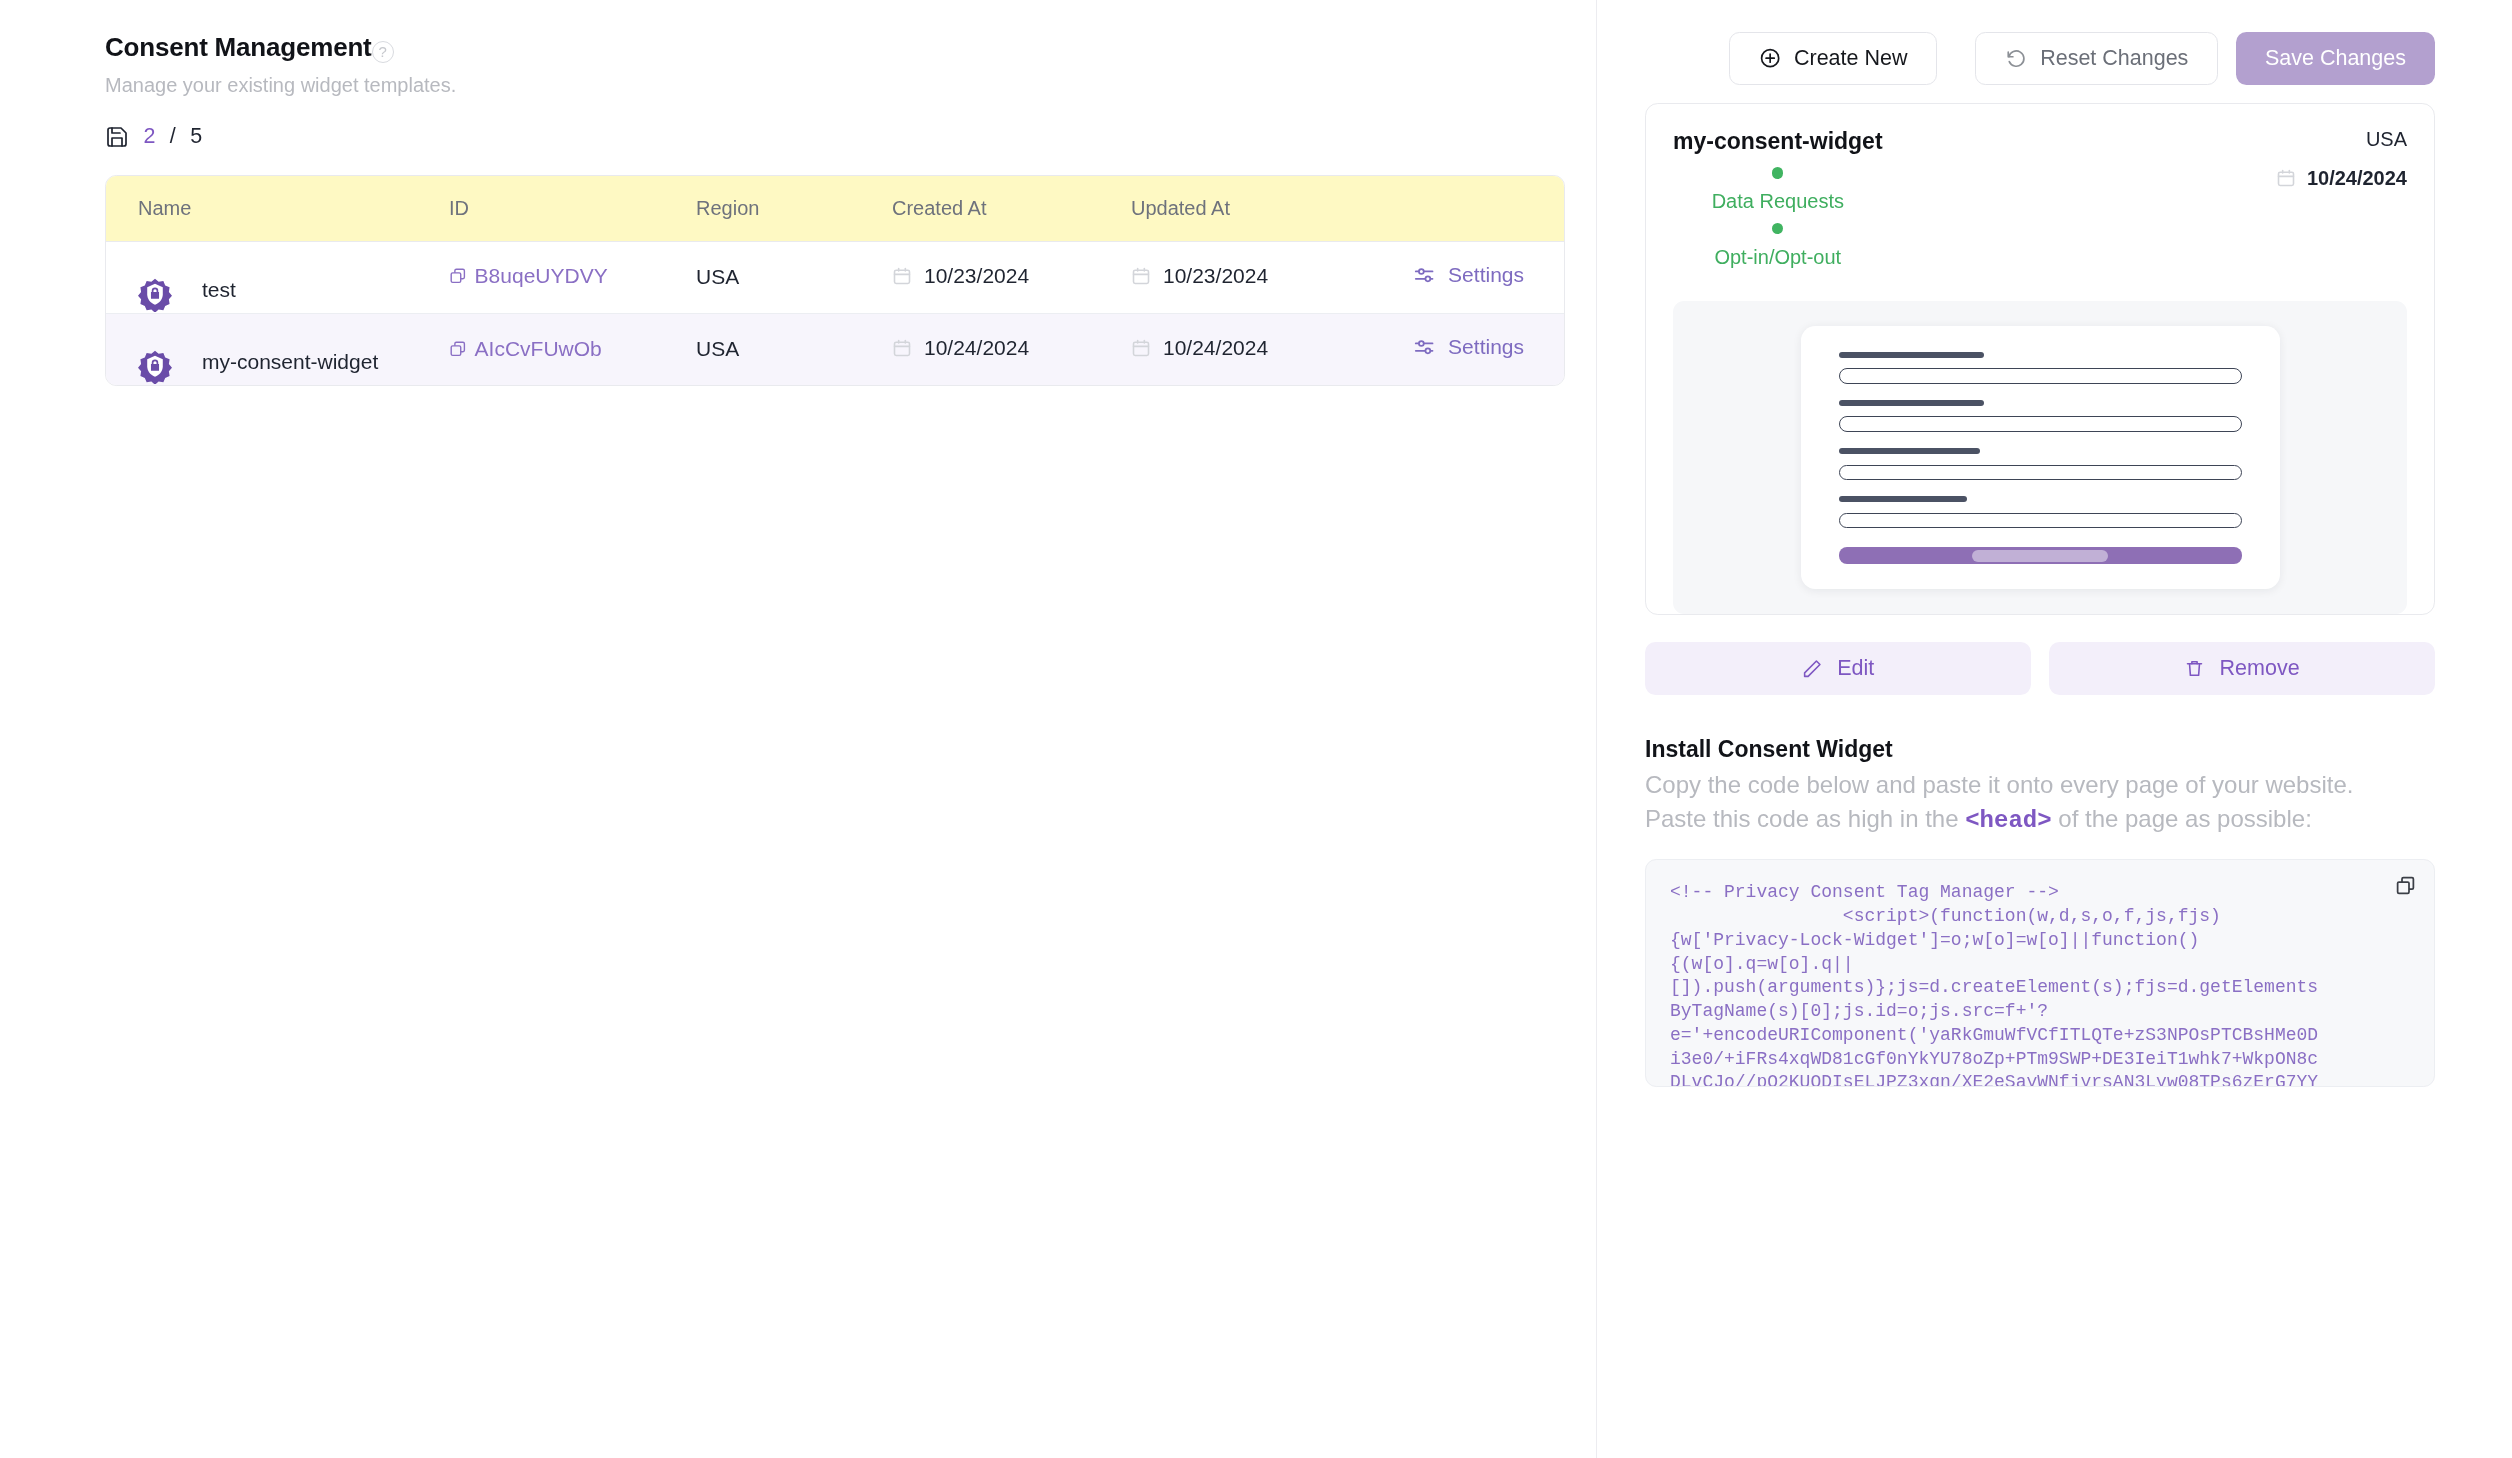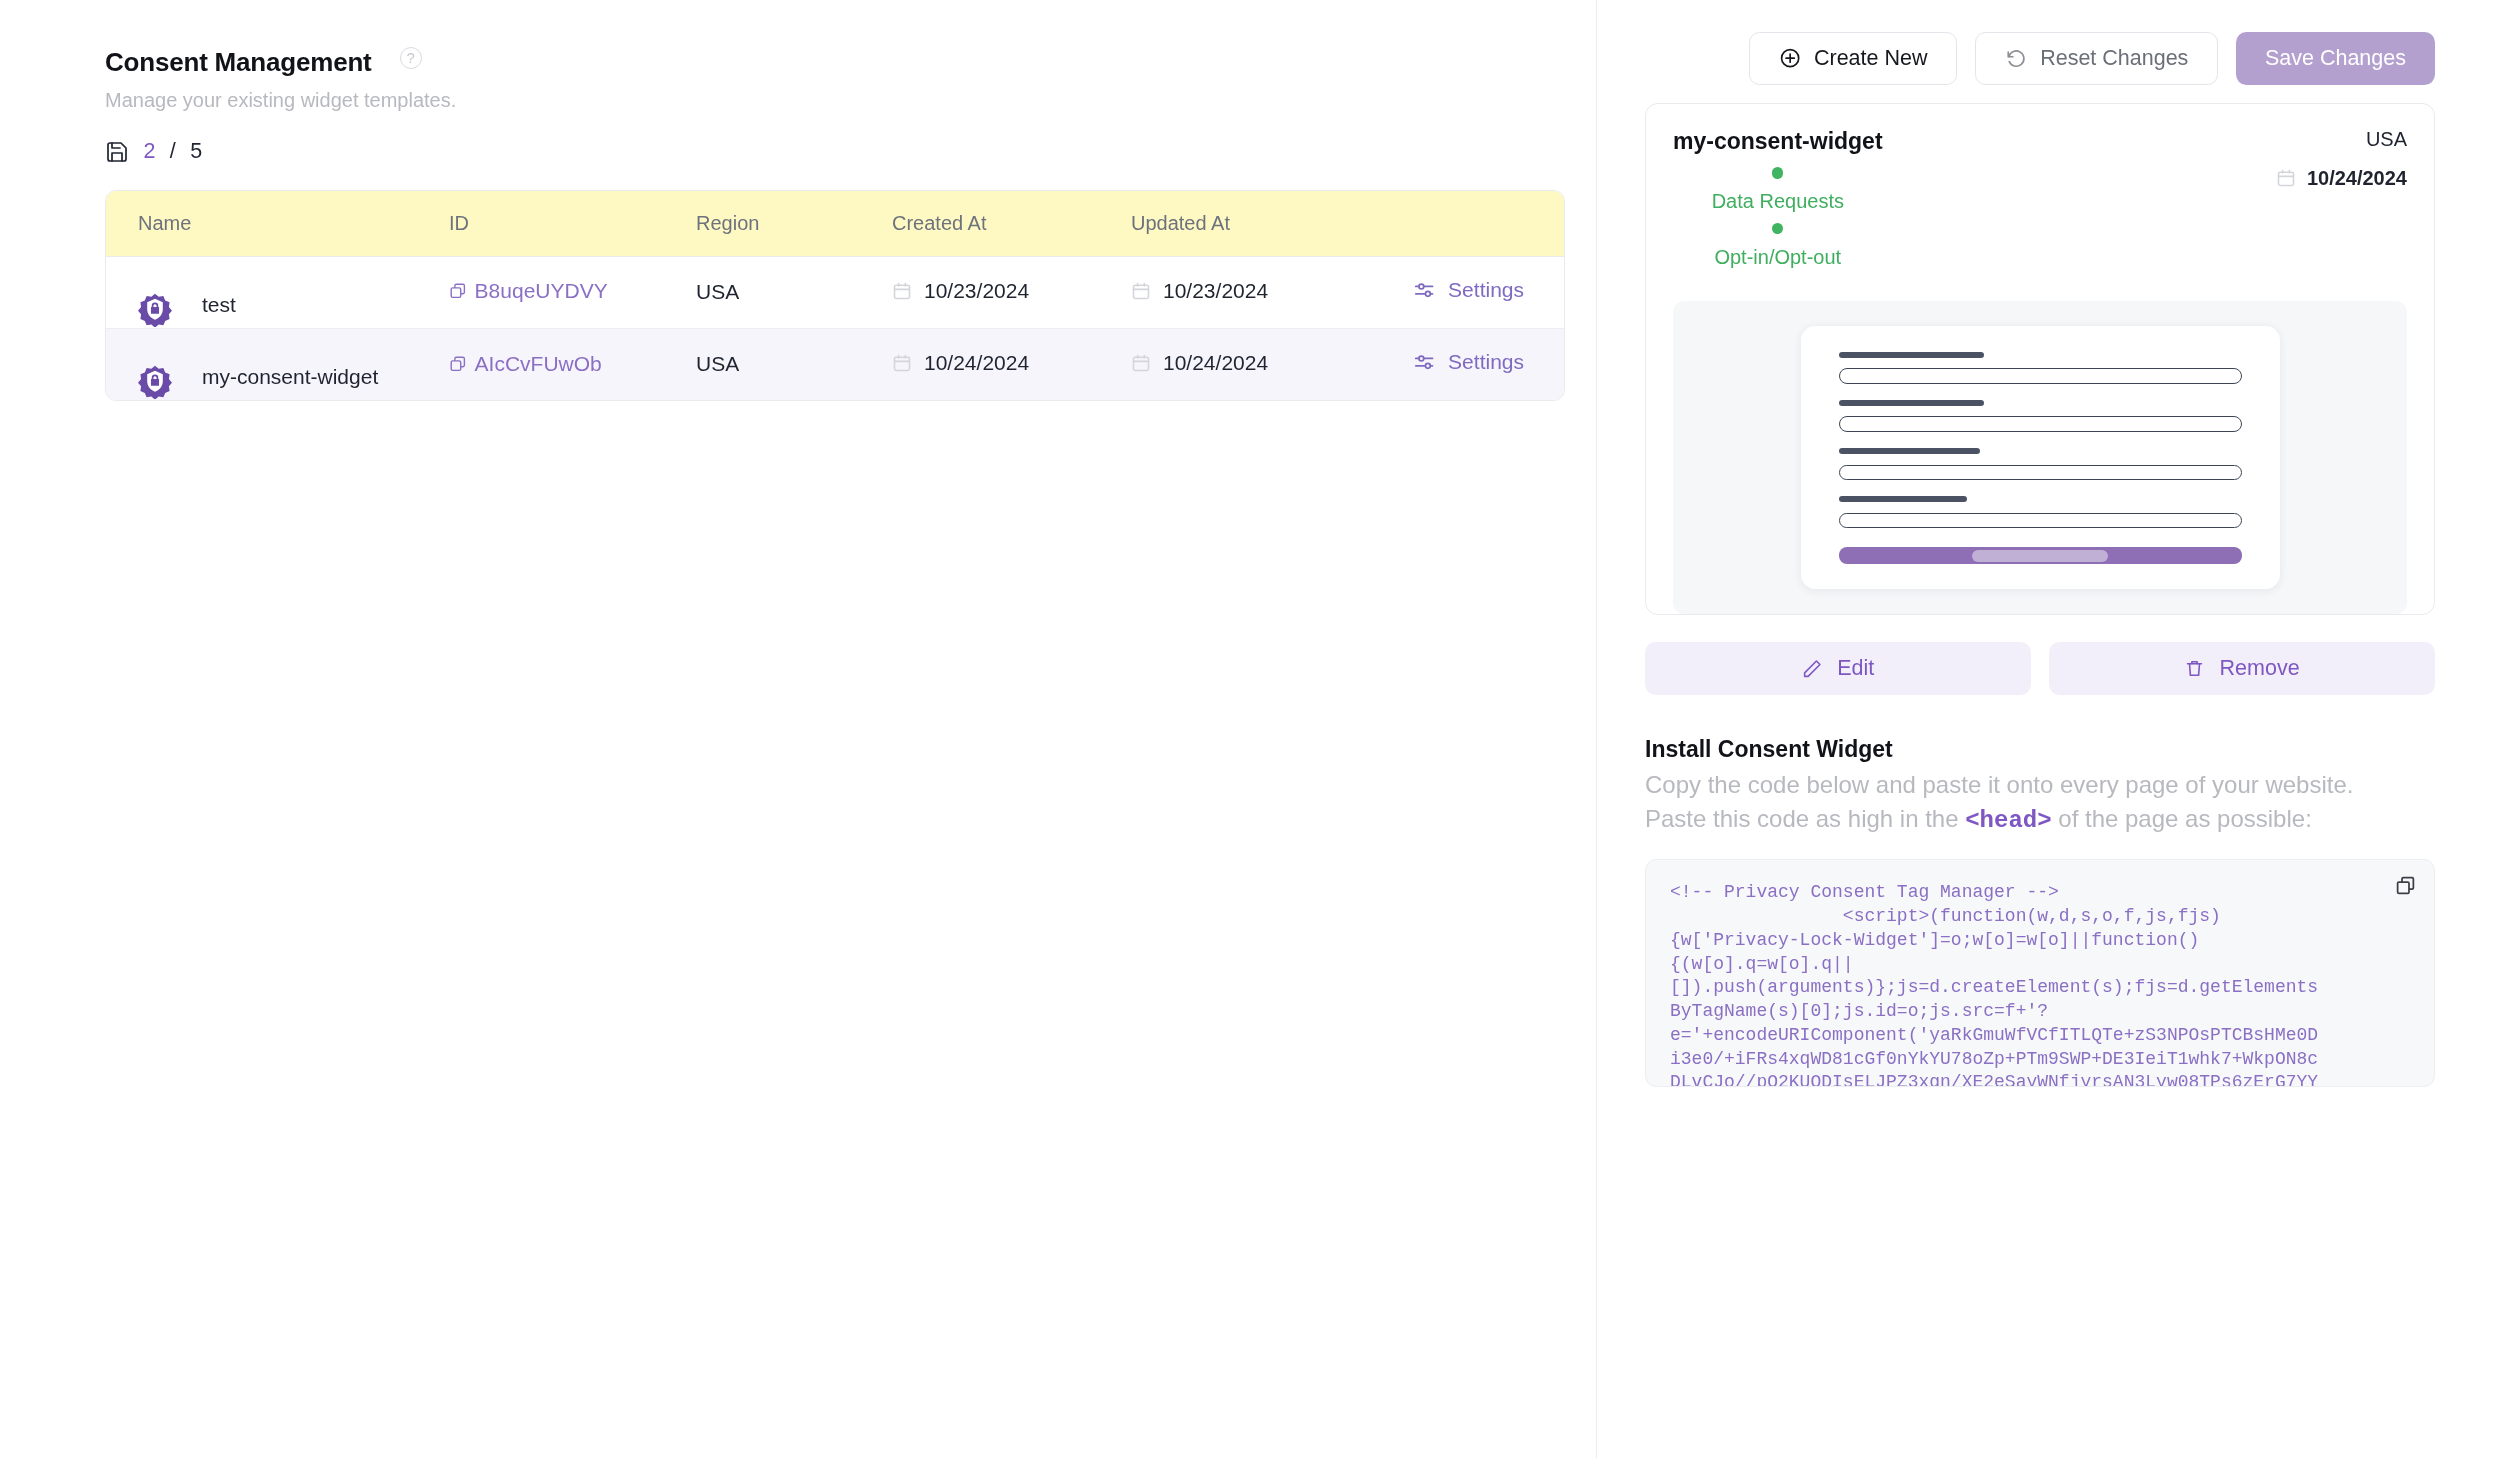--- a/index.html
+++ b/index.html
@@ -8,21 +8,21 @@
     background: #ffffff;
     font-family: "Liberation Sans", sans-serif;
     color: #1f2430;
     overflow: hidden;
   }
   .page { position: relative; width: 2512px; height: 1459px; display: flex; }
 
   
   .left-pane { width: 1596px; padding: 32px 0 0 105px; position: relative; }
 
-  .title-row { display: flex; align-items: flex-start; gap: 28px; margin-top: 15px; }
+  .title-row { display: flex; align-items: flex-end; gap: 0; }
   .page-title { font-size: 26px; font-weight: bold; letter-spacing: -0.2px; color: #111318; }
   .help-icon {
     width: 22.3px; height: 22.3px; border-radius: 50%;
     border: 1.6px solid #d9dbe0; color: #c6c8cd;
     font-size: 15px; line-height: 19px; text-align: center;
     font-family: "Liberation Sans", sans-serif;
   }
   .page-subtitle { margin-top: 11.2px; font-size: 20px; color: #b7b9bf; }
 
   .counter-row { margin-top: 27px; display: flex; align-items: center; gap: 14.4px; font-size: 21.5px; }
@@ -73,21 +73,21 @@
     border-left: 0.8px solid #ececf0;
     padding: 32px 77px 0 48px;
   }
   .top-actions { display: flex; justify-content: flex-end; align-items: center; gap: 17.6px; }
   .btn {
     display: inline-flex; align-items: center; justify-content: center; gap: 12.8px;
     height: 53px; padding: 0 29px; border-radius: 10.4px;
     font-size: 21.5px; cursor: pointer; white-space: nowrap;
   }
   .btn-outline { background: #fff; border: 0.8px solid #e4e5ea; color: #16181d; }
-  .btn-outline.muted { color: #6b6f78; }
+  .btn-outline.muted { color: #6b6f78; margin-left: 20px; }
   .btn-primary-disabled { background: #b3a0cf; color: #ffffff; border: none; }
   .plus-ico, .reset-ico { width: 22.3px; height: 22.3px; display:block; }
 
   .current-template-label { margin-top: 34px; font-size: 20px; color: #8c9096; }
 
   .template-card {
     margin-top: 17.6px; border: 0.8px solid #e9eaee; border-radius: 12.8px;
     background: #fff; padding: 24px 27px 0 27px;
   }
   .tc-head { display: flex; justify-content: space-between; align-items: flex-start; }

